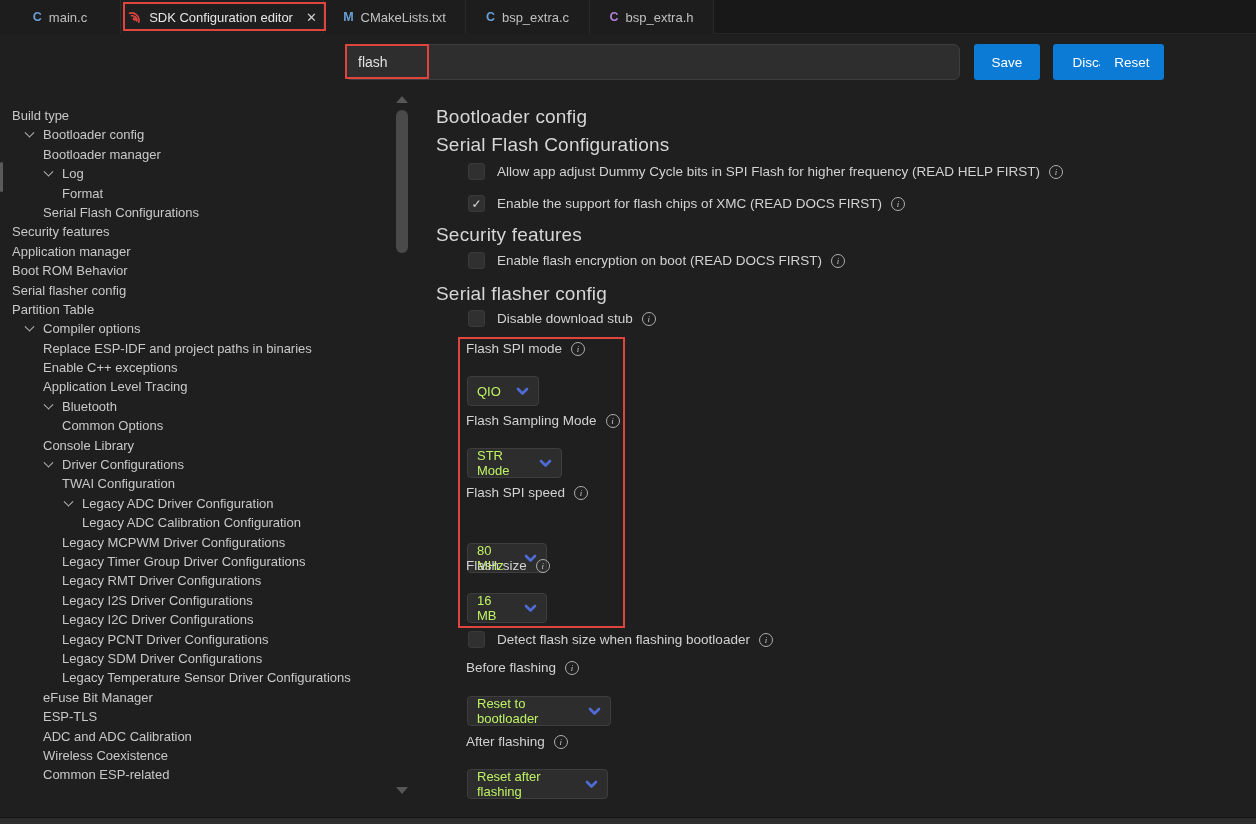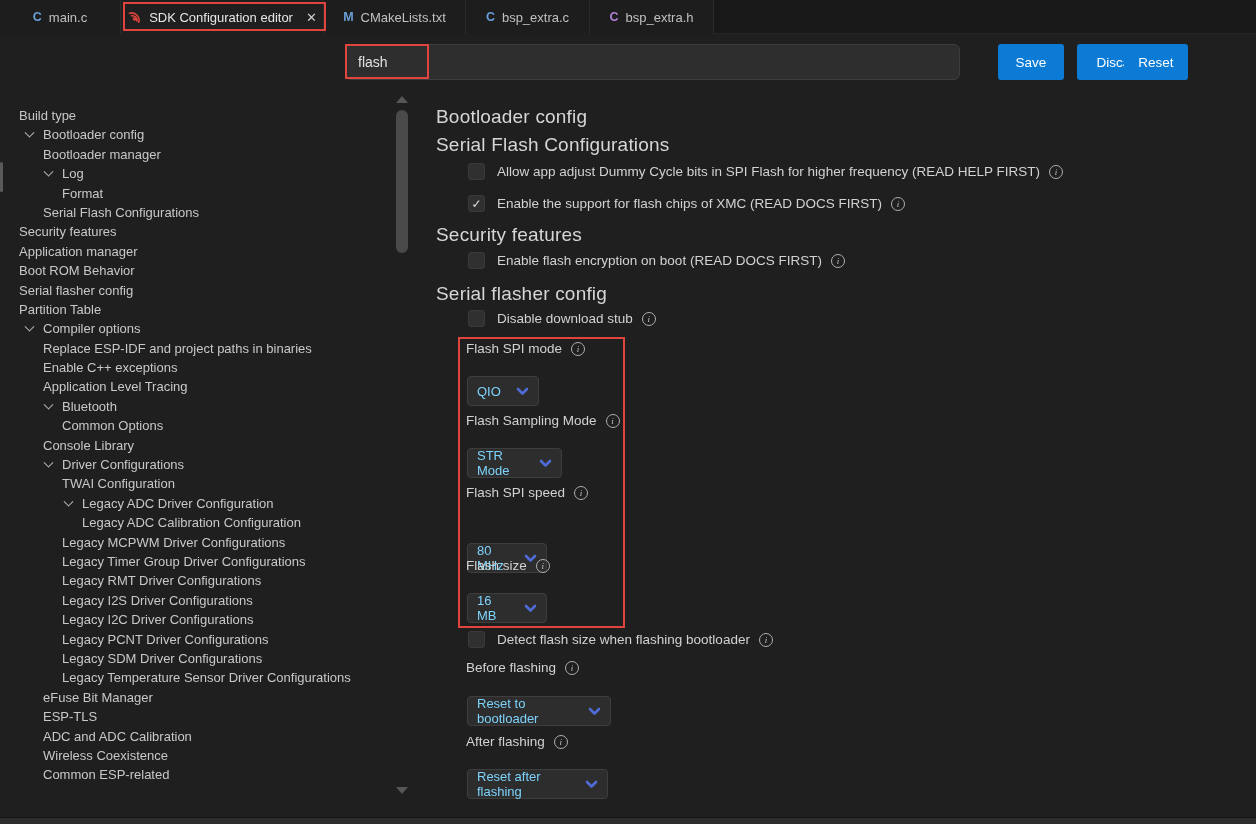--- a/index.html
+++ b/index.html
@@ -22,35 +22,35 @@
   .tab .close { margin-left:6px; font-size:13px; color:#cccccc; }
 
   
   .toolbar { position:absolute; left:0; top:35px; width:1256px; height:58px; background:#1f1f1f; }
   .search { position:absolute; left:345px; top:9px; width:615px; height:36px;
             background:#2e2e2e; border:1px solid #3d3d3d; border-radius:6px;
             color:#e0e0e0; font-size:14px; padding:0 12px; outline:none;
             font-family:"Liberation Sans", sans-serif; }
   .btn { position:absolute; top:9px; height:36px; border:none; border-radius:3px;
          background:#0c7bd5; color:#ffffff; font-size:13.5px; cursor:pointer;
-         font-family:"Liberation Sans", sans-serif;margin-left:24px; }
+         font-family:"Liberation Sans", sans-serif; }
   .btn.save { left:974px; width:66px; }
   .btn.discard { left:1053px; width:85px; }
   .btn.reset { left:1100px; width:64px; }
 
   
   .sidebar { position:absolute; left:0; top:106px; width:392px; height:698px;
              overflow:hidden; }
   .tree-row { height:19.4px; line-height:19.4px; font-size:13px; color:#c8c8c8;
               white-space:nowrap; cursor:pointer; }
   .tree-row .lbl { display:inline-block; }
   .tree-chev { display:inline-block; width:7px; height:7px;
                border-right:1.4px solid #b8b8b8; border-bottom:1.4px solid #b8b8b8;
                transform:rotate(45deg) translate(-2px,-2px); margin-right:9px; }
-  .d0 { padding-left:19px; } .d1 { padding-left:43px; }
+  .d0 { padding-left:12px; } .d1 { padding-left:43px; }
   .d2 { padding-left:62px; } .d3 { padding-left:82px; }
 
   .left-indicator { position:absolute; left:0; top:162px; width:3px; height:30px;
                     background:#5a5a5a; border-radius:2px; }
 
   
   .sb-thumb { position:absolute; left:396px; top:110px; width:12px; height:143px;
               background:#4a4a4a; border-radius:6px; }
   .sb-up { position:absolute; left:396px; top:96px; width:0; height:0;
            border-left:6px solid transparent; border-right:6px solid transparent;
@@ -80,21 +80,21 @@
   .f5 { top:660px; } .f6 { top:734px; }
 
   .info { width:14px; height:14px; border:1px solid #aeaeae; border-radius:50%;
           display:inline-flex; align-items:center; justify-content:center;
           color:#c2c2c2; font-size:9px; font-style:italic;
           font-family:"Liberation Serif", serif; margin-left:9px; flex:none; }
 
   .dd { left:31px; height:30px; background:#2d2d2d; border:1px solid #3e3e3e;
         border-radius:4px; display:flex; align-items:center; justify-content:space-between;
         padding:0 9px; cursor:pointer; }
-  .dd .dd-val { font-size:13px; color:#7dd3fc; }
+  .dd .dd-val { font-size:13px; color:#bef264; }
   .dd svg { margin-left:12px; flex:none; }
   .dd1 { top:376px; width:72px; }
   .dd2 { top:448px; width:95px; }
   .dd3 { top:543px; width:80px; }
   .dd4 { top:593px; width:80px; }
   .dd5 { top:696px; width:144px; }
   .dd6 { top:769px; width:141px; }
 
   
   .anno { position:absolute; border:2px solid #e0443e; pointer-events:none; z-index:30; }

